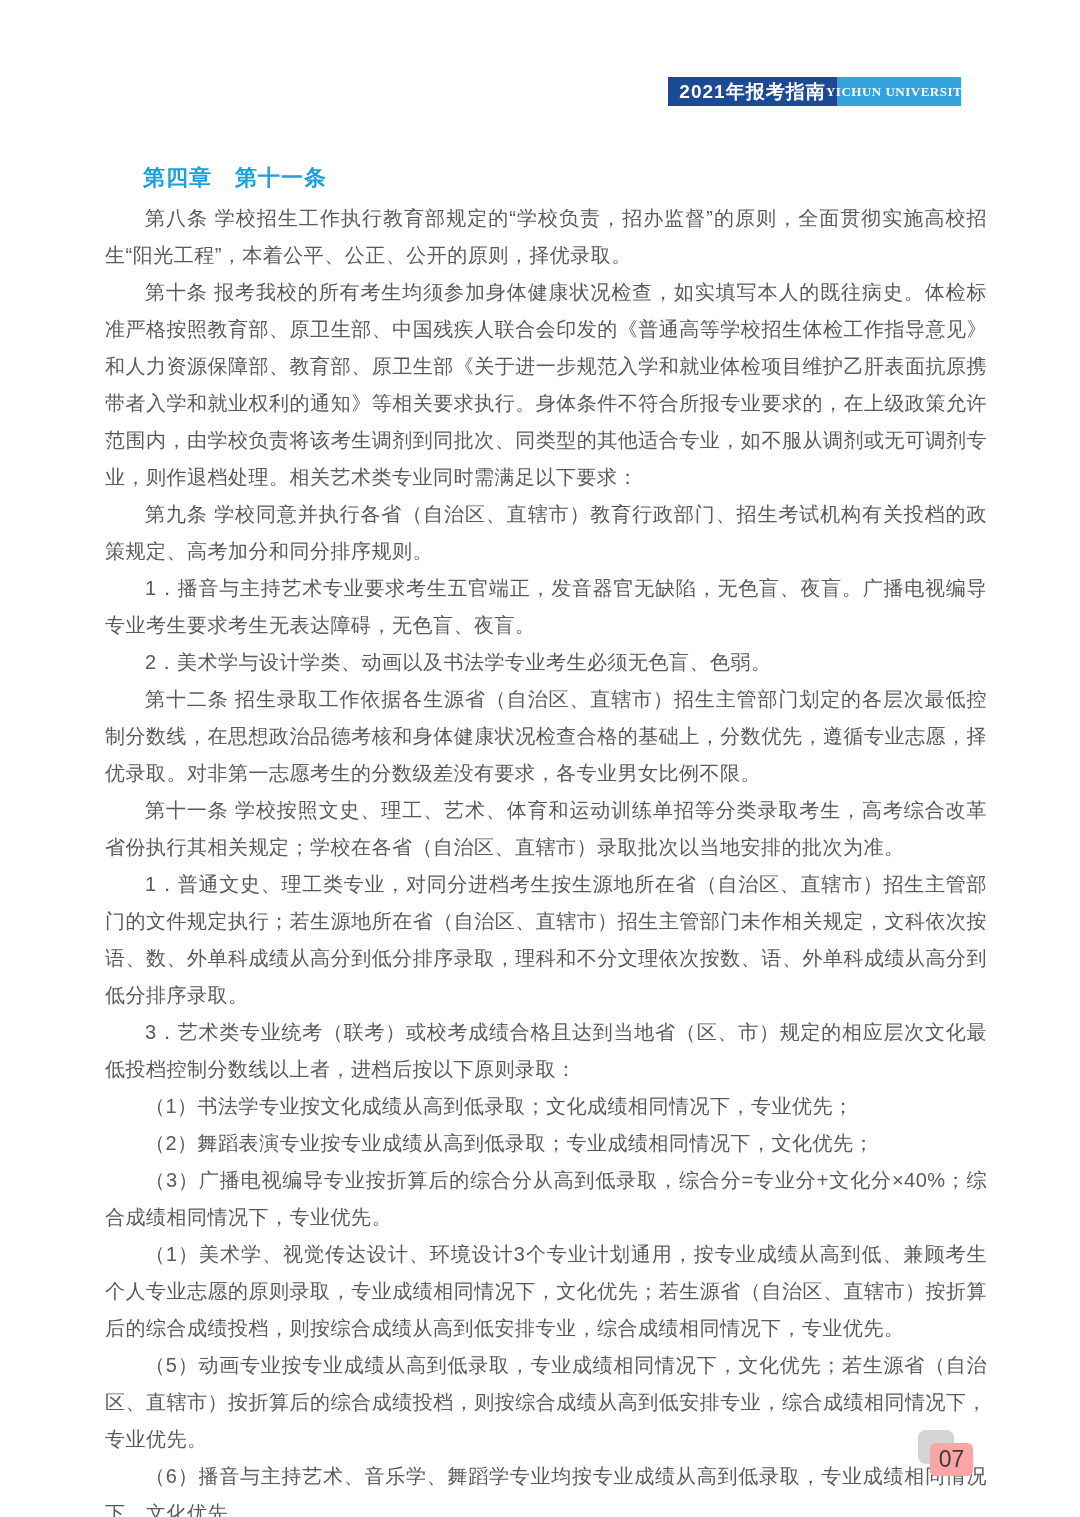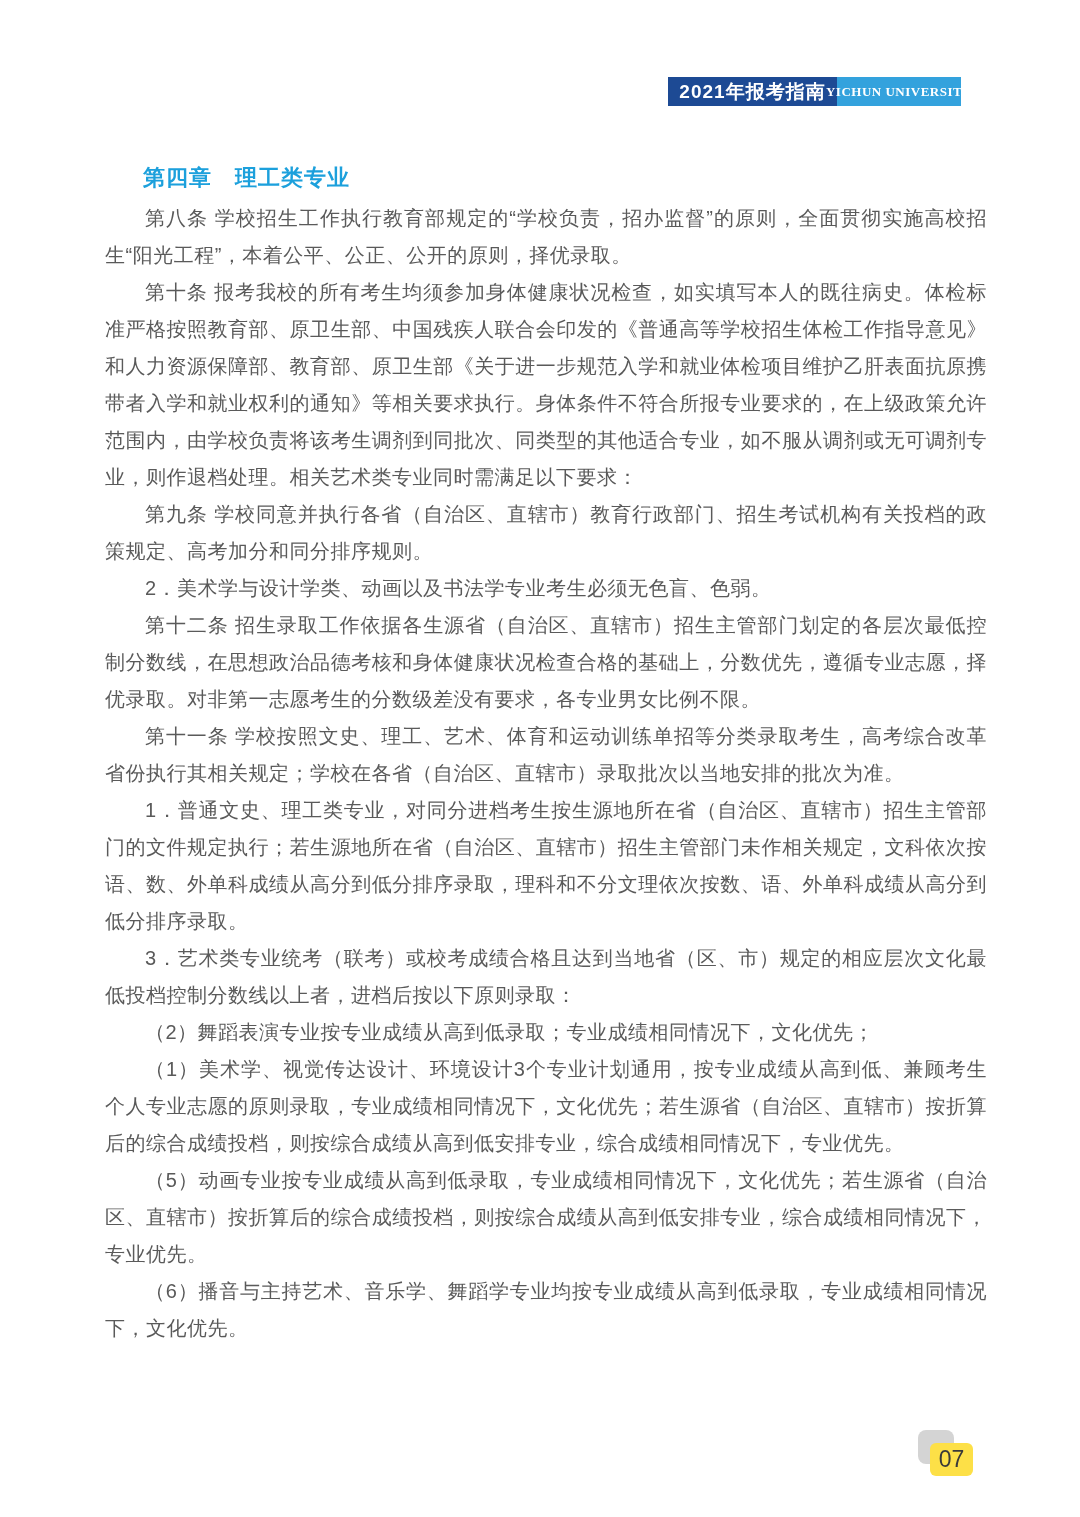--- a/index.html
+++ b/index.html
@@ -76,50 +76,53 @@
     position: absolute;
     left: 0; top: 0;
     width: 36px; height: 34px;
     background: #d4d4d4;
     border-radius: 8px;
   }
   .badge-front {
     position: absolute;
     left: 12px; top: 13px;
     width: 43px; height: 33px;
-    background: #fde047;
+    background: #fca5a5;
     border-radius: 6px;
     display: flex;
     align-items: center;
     justify-content: center;
     color: #3a3a3a;
     font-size: 23px;
   }
 </style>
 </head>
 <body>
 
 <div class="page">
 
   <div class="header-bar">
     <div class="header-zh">2021年报考指南</div>
     <div class="header-en">YICHUN UNIVERSITY</div>
   </div>
 
   <div class="content">
-    <h1 class="chapter-title">第四章　理工类专业</h1>
+    <h1 class="chapter-title">第四章　第十一条</h1>
     <p class="body-para">第八条 学校招生工作执行教育部规定的“学校负责，招办监督”的原则，全面贯彻实施高校招生“阳光工程”，本着公平、公正、公开的原则，择优录取。</p>
     <p class="body-para">第十条 报考我校的所有考生均须参加身体健康状况检查，如实填写本人的既往病史。体检标准严格按照教育部、原卫生部、中国残疾人联合会印发的《普通高等学校招生体检工作指导意见》和人力资源保障部、教育部、原卫生部《关于进一步规范入学和就业体检项目维护乙肝表面抗原携带者入学和就业权利的通知》等相关要求执行。身体条件不符合所报专业要求的，在上级政策允许范围内，由学校负责将该考生调剂到同批次、同类型的其他适合专业，如不服从调剂或无可调剂专业，则作退档处理。相关艺术类专业同时需满足以下要求：</p>
     <p class="body-para">第九条 学校同意并执行各省（自治区、直辖市）教育行政部门、招生考试机构有关投档的政策规定、高考加分和同分排序规则。</p>
+    <p class="body-para">1．播音与主持艺术专业要求考生五官端正，发音器官无缺陷，无色盲、夜盲。广播电视编导专业考生要求考生无表达障碍，无色盲、夜盲。</p>
     <p class="body-para">2．美术学与设计学类、动画以及书法学专业考生必须无色盲、色弱。</p>
     <p class="body-para">第十二条 招生录取工作依据各生源省（自治区、直辖市）招生主管部门划定的各层次最低控制分数线，在思想政治品德考核和身体健康状况检查合格的基础上，分数优先，遵循专业志愿，择优录取。对非第一志愿考生的分数级差没有要求，各专业男女比例不限。</p>
     <p class="body-para">第十一条 学校按照文史、理工、艺术、体育和运动训练单招等分类录取考生，高考综合改革省份执行其相关规定；学校在各省（自治区、直辖市）录取批次以当地安排的批次为准。</p>
     <p class="body-para">1．普通文史、理工类专业，对同分进档考生按生源地所在省（自治区、直辖市）招生主管部门的文件规定执行；若生源地所在省（自治区、直辖市）招生主管部门未作相关规定，文科依次按语、数、外单科成绩从高分到低分排序录取，理科和不分文理依次按数、语、外单科成绩从高分到低分排序录取。</p>
     <p class="body-para">3．艺术类专业统考（联考）或校考成绩合格且达到当地省（区、市）规定的相应层次文化最低投档控制分数线以上者，进档后按以下原则录取：</p>
+    <p class="body-para">（1）书法学专业按文化成绩从高到低录取；文化成绩相同情况下，专业优先；</p>
     <p class="body-para">（2）舞蹈表演专业按专业成绩从高到低录取；专业成绩相同情况下，文化优先；</p>
+    <p class="body-para">（3）广播电视编导专业按折算后的综合分从高到低录取，综合分=专业分+文化分×40%；综合成绩相同情况下，专业优先。</p>
     <p class="body-para">（1）美术学、视觉传达设计、环境设计3个专业计划通用，按专业成绩从高到低、兼顾考生个人专业志愿的原则录取，专业成绩相同情况下，文化优先；若生源省（自治区、直辖市）按折算后的综合成绩投档，则按综合成绩从高到低安排专业，综合成绩相同情况下，专业优先。</p>
     <p class="body-para">（5）动画专业按专业成绩从高到低录取，专业成绩相同情况下，文化优先；若生源省（自治区、直辖市）按折算后的综合成绩投档，则按综合成绩从高到低安排专业，综合成绩相同情况下，专业优先。</p>
     <p class="body-para">（6）播音与主持艺术、音乐学、舞蹈学专业均按专业成绩从高到低录取，专业成绩相同情况下，文化优先。</p>
 
   </div>
 
   <div class="page-badge">
     <div class="badge-back"></div>
     <div class="badge-front">07</div>
   </div>

